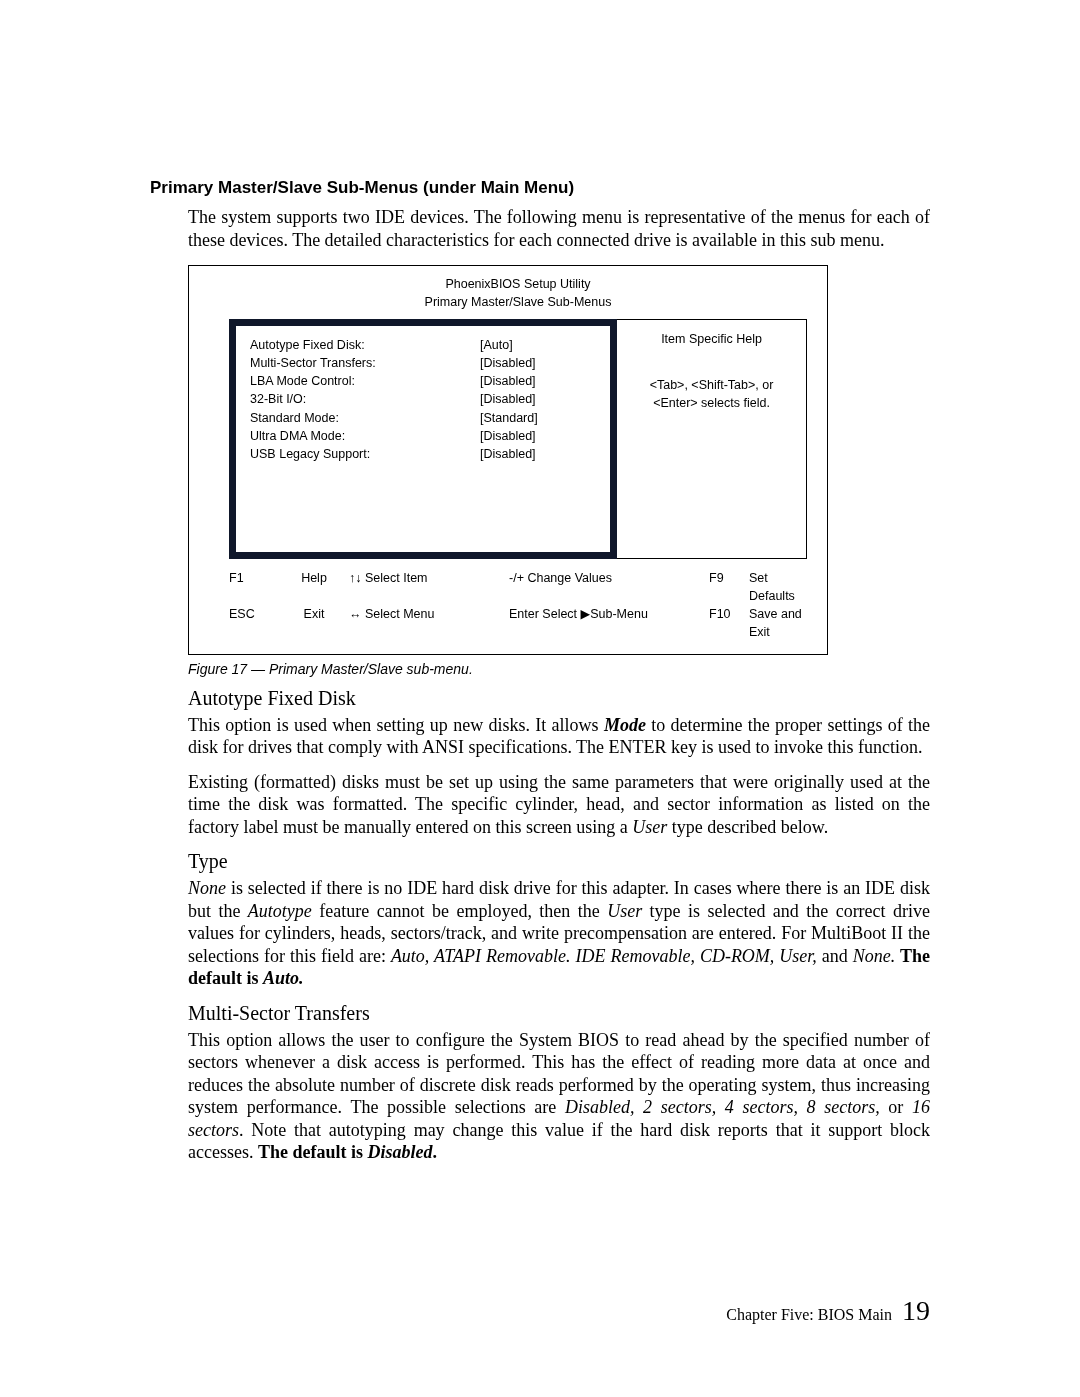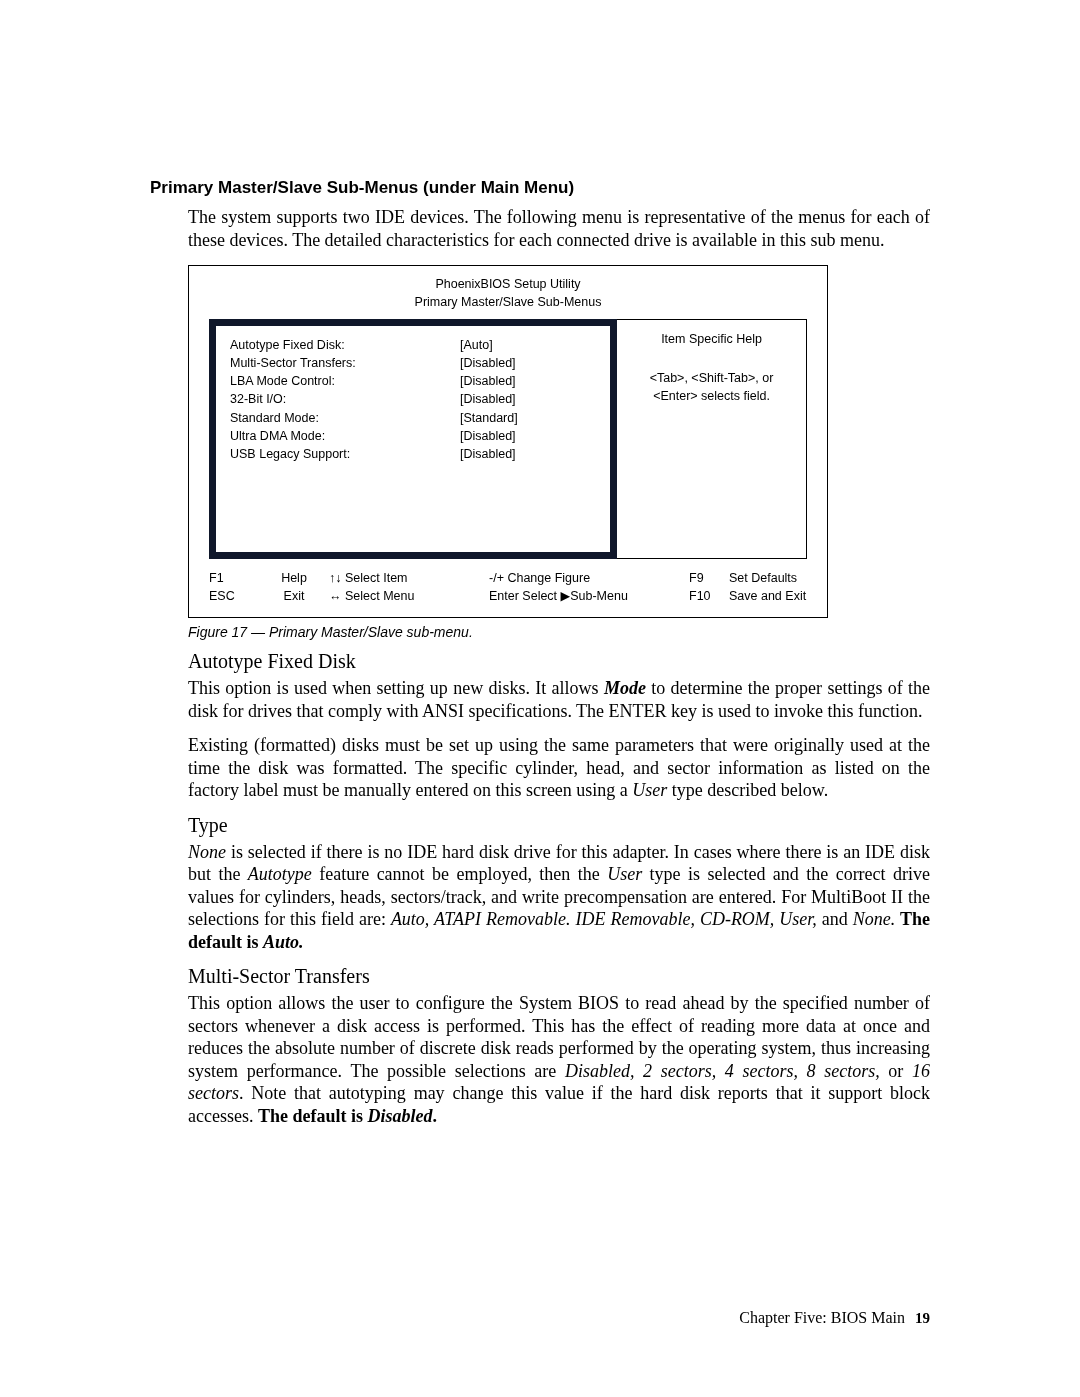--- a/index.html
+++ b/index.html
@@ -55,20 +55,21 @@
 
   
   .bios-box {
     margin: 14px 0 4px 38px;
     width: 640px;
     border: 1px solid #000;
     font-family: Arial, Helvetica, sans-serif;
     font-size: 12.5px;
     line-height: 1.45;
     box-sizing: border-box;
+    padding-left: 20px;
   }
   .bios-header {
     text-align: center;
     padding: 10px 0 8px 0;
   }
   .bios-header div { line-height: 1.4; }
   .bios-body {
     display: flex;
     padding: 0 20px;
     box-sizing: border-box;
@@ -86,21 +87,21 @@
     border-left: none;
     padding: 10px 12px;
     text-align: center;
     box-sizing: border-box;
   }
   .bios-left .row {
     display: flex;
   }
   .bios-left .row .lbl { width: 230px; }
   .bios-left .row .val { flex: 1; }
-  .bios-right .help-title { margin-bottom: 21px; }
+  .bios-right .help-title { margin-bottom: 28px; }
   .bios-footer {
     padding: 10px 20px 12px 20px;
   }
   .bios-footer .frow {
     display: flex;
   }
   .bios-footer .fcell1 { width: 50px; }
   .bios-footer .fcell2 { width: 70px; text-align: center; }
   .bios-footer .fcell3 { width: 160px; }
   .bios-footer .fcell4 { width: 200px; }
@@ -108,22 +109,22 @@
   .bios-footer .fcell6 { flex: 1; }
 
   .page-footer {
     position: absolute;
     right: 150px;
     bottom: 70px;
     font-size: 16px;
     font-family: "Times New Roman", Times, serif;
   }
   .page-footer .pnum {
-    font-weight: bold;
-    font-size: 15px;
+    font-weight: normal;
+    font-size: 28px;
     margin-left: 6px;
   }
 </style>
 </head>
 <body>
 
 <div class="page">
   <div class="content">
 
     <h1 class="main-heading">Primary Master/Slave Sub-Menus (under Main Menu)</h1>
@@ -170,21 +171,21 @@
           <div class="help-title">Item Specific Help</div>
           <div>&lt;Tab&gt;, &lt;Shift-Tab&gt;, or</div>
           <div>&lt;Enter&gt; selects field.</div>
         </div>
       </div>
       <div class="bios-footer">
         <div class="frow">
           <span class="fcell1">F1</span>
           <span class="fcell2">Help</span>
           <span class="fcell3">↑↓ Select Item</span>
-          <span class="fcell4">-/+ Change Figure</span>
+          <span class="fcell4">-/+ Change Values</span>
           <span class="fcell5">F9</span>
           <span class="fcell6">Set Defaults</span>
         </div>
         <div class="frow">
           <span class="fcell1">ESC</span>
           <span class="fcell2">Exit</span>
           <span class="fcell3">↔ Select Menu</span>
           <span class="fcell4">Enter Select ▶Sub-Menu</span>
           <span class="fcell5">F10</span>
           <span class="fcell6">Save and Exit</span>

